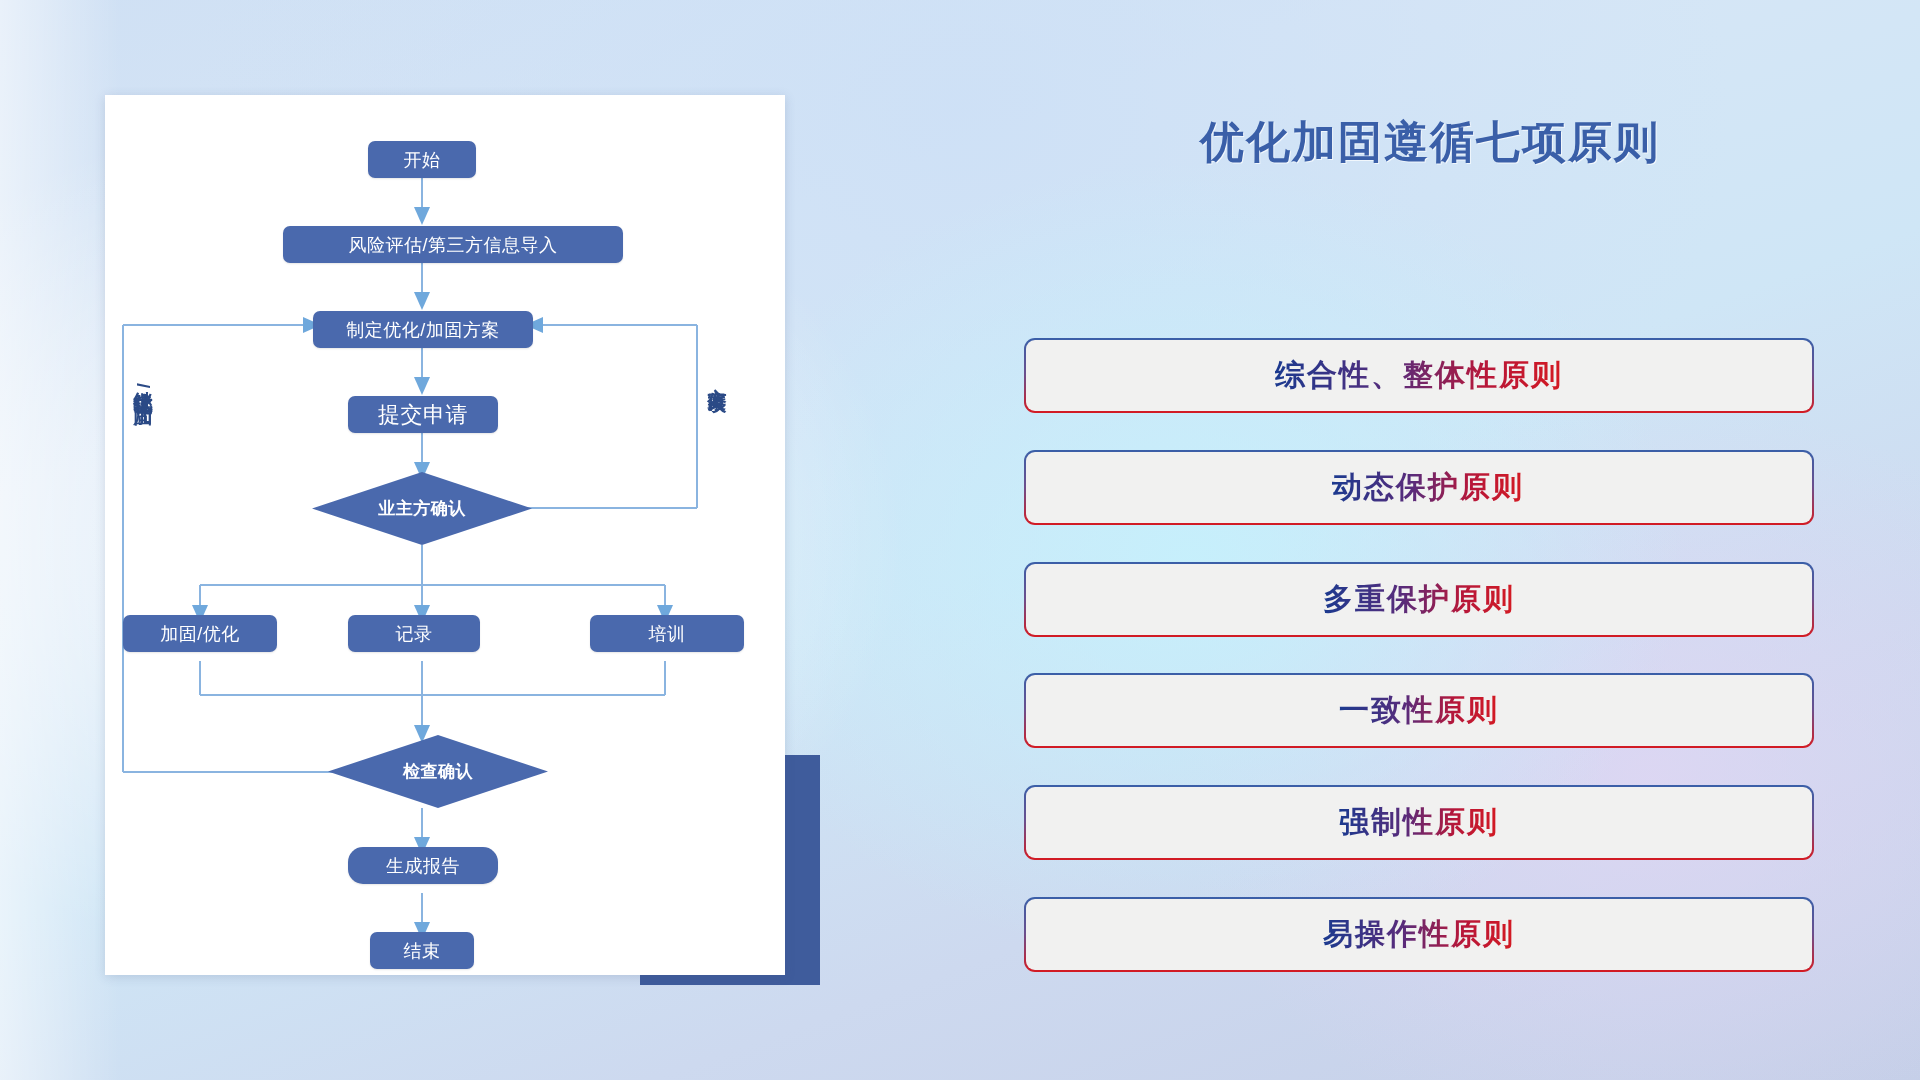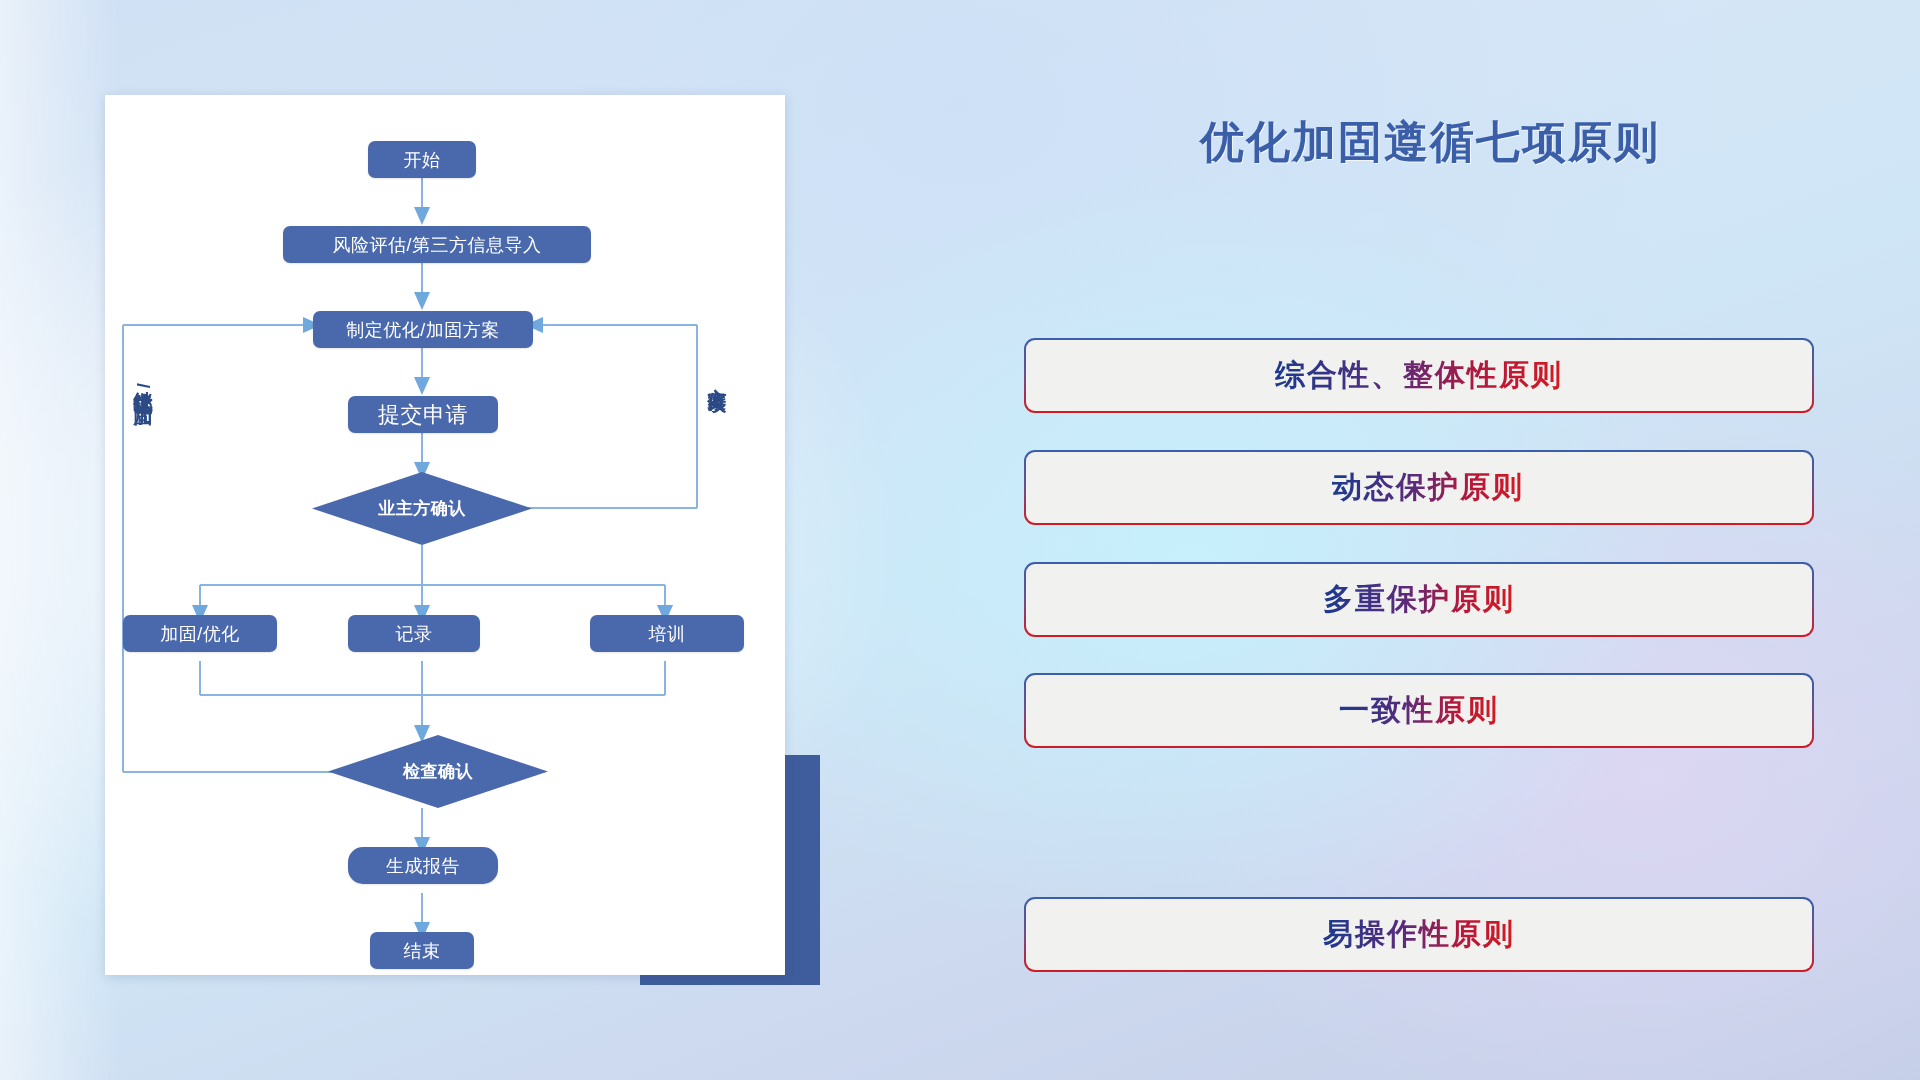--- a/index.html
+++ b/index.html
@@ -146,21 +146,21 @@
         <line x1="392" y1="413" x2="592" y2="413"></line>
         <line x1="592" y1="413" x2="592" y2="230"></line>
         <line x1="592" y1="230" x2="428" y2="230" marker-end="url(#ahl)"></line>
       </g>
     </svg>
 
     <div class="node" style="left:263px;top:46px;width:108px;height:37px;font-size:18px;">
       <span>开始</span>
     </div>
 
-    <div class="node" style="left:178px;top:131px;width:308px;height:37px;font-size:18px;">
+    <div class="node" style="left:178px;top:131px;width:340px;height:37px;font-size:18px;">
       <span>风险评估/第三方信息导入</span>
     </div>
 
     <div class="node" style="left:208px;top:216px;width:220px;height:37px;font-size:18px;">
       <span>制定优化/加固方案</span>
     </div>
 
     <div class="node" style="left:243px;top:301px;width:150px;height:37px;font-size:22px;">
       <span>提交申请</span>
     </div>
@@ -218,20 +218,23 @@
     </div>
 
     <div class="pbox" style="top:467px;">
       <span class="ptext">多重保护原则</span>
     </div>
 
     <div class="pbox" style="top:578px;">
       <span class="ptext">一致性原则</span>
     </div>
 
+    <div class="pbox" style="top:690px;">
+      <span class="ptext">强制性原则</span>
+    </div>
 
     <div class="pbox" style="top:802px;">
       <span class="ptext">易操作性原则</span>
     </div>
 
   </div>
 
 </div>
 
 </body></html>

